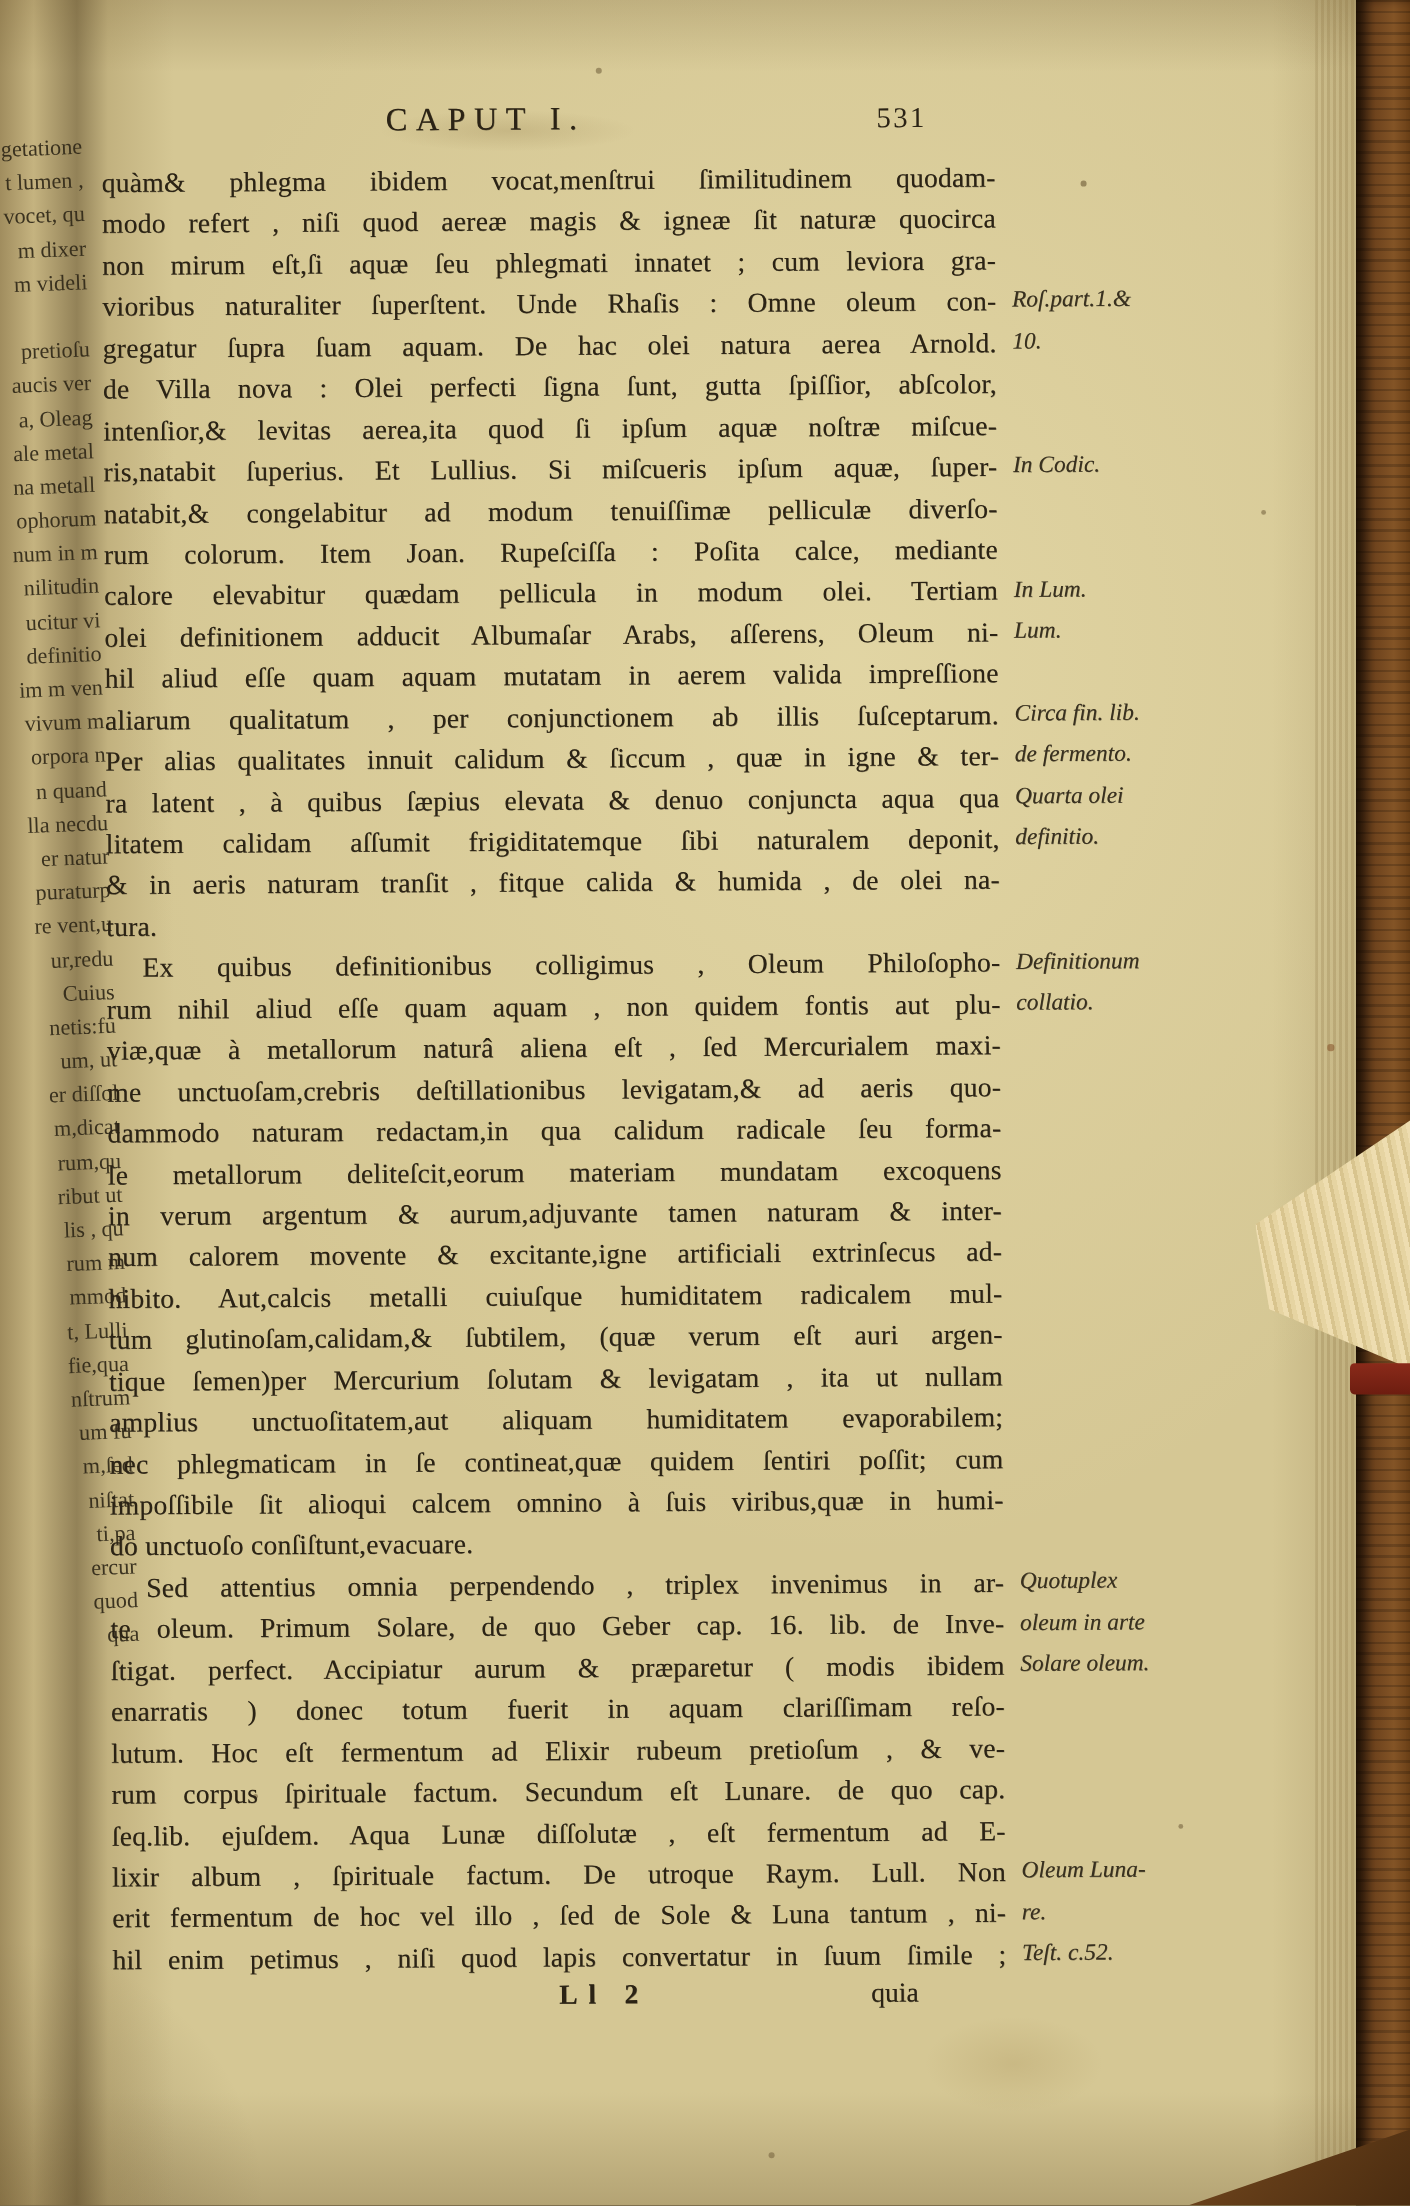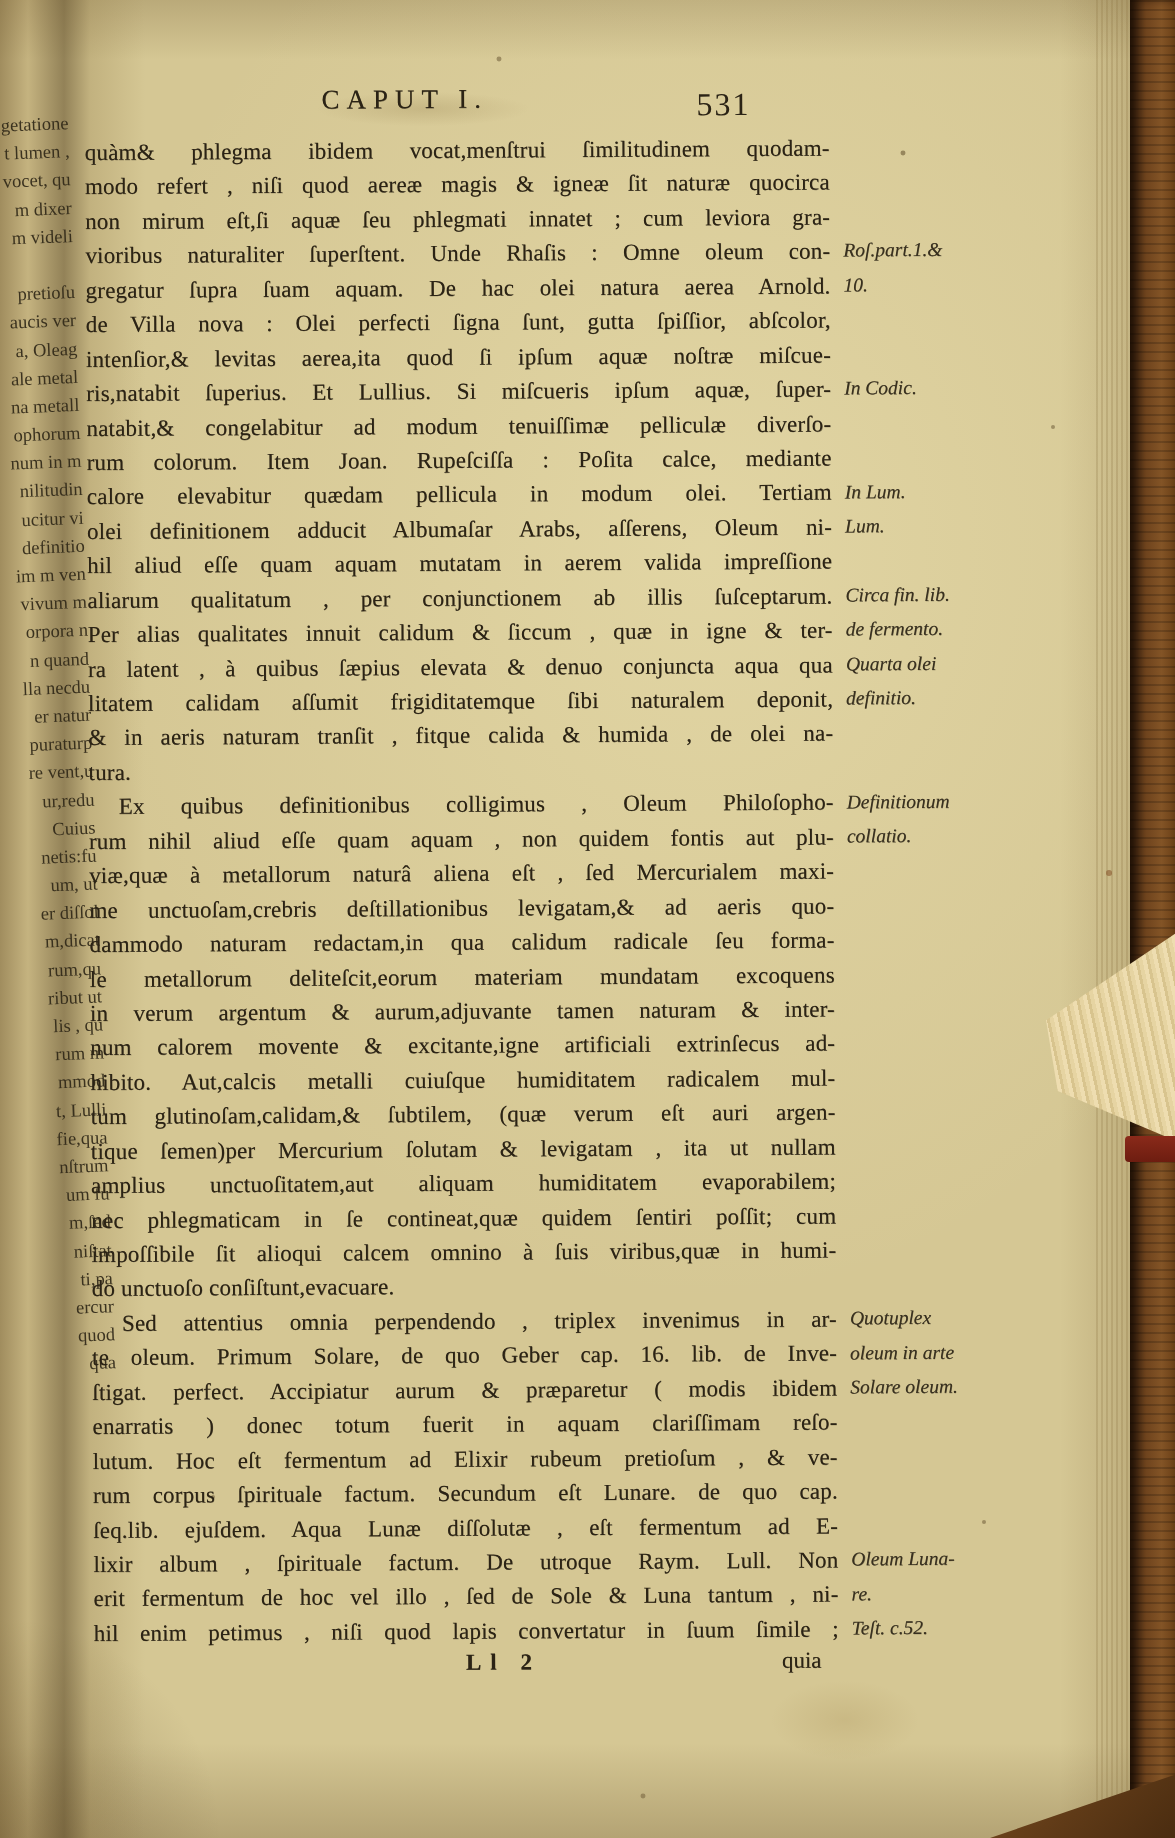--- a/index.html
+++ b/index.html
@@ -44,32 +44,32 @@
   .frags{position:absolute;left:-8px;top:112px;width:82px;color:rgba(48,40,24,.92);
     font-size:18.5px;transform:rotate(-2.2deg);transform-origin:top left;}
   .frag{height:28.2px;line-height:28.2px;text-align:right;padding-right:6px;
     overflow:hidden;white-space:nowrap;}
 
   
   .content{position:absolute;inset:0;transform:rotate(-.35deg);transform-origin:420px 200px;
     color:#2b2315;}
   .chapter{position:absolute;left:322px;top:84px;font-size:27px;letter-spacing:7px;
     text-shadow:.4px .4px .5px rgba(43,36,22,.55);}
-  .pagenum{position:absolute;left:697px;top:88px;font-size:32px;letter-spacing:2px;}
+  .pagenum{position:absolute;left:731px;top:88px;font-size:24px;letter-spacing:2px;}
   .text{position:absolute;left:85px;top:134px;width:745px;font-size:23px;
     text-shadow:.3px .3px .4px rgba(43,36,22,.5);}
   .line{height:34.45px;line-height:34.45px;text-align:justify;text-align-last:justify;
     letter-spacing:.2px;}
   .line.short{text-align:left;text-align-last:left;}
   .line.indent{text-indent:30px;}
   .note{position:absolute;left:758px;width:190px;font-style:italic;font-size:19.5px;
     line-height:22px;color:#38301f;white-space:nowrap;}
   .sigrow{position:absolute;left:0;top:1516px;width:745px;height:34px;}
   .sig{position:absolute;left:372px;letter-spacing:9px;font-weight:bold;}
-  .catch{position:absolute;left:688px;}
+  .catch{position:absolute;left:632px;}
 
   
   .stain-a{position:absolute;left:770px;top:1680px;width:150px;height:80px;
     background:radial-gradient(ellipse,rgba(140,110,50,.16),rgba(0,0,0,0) 70%);}
   .stain-b{position:absolute;left:318px;top:92px;width:210px;height:34px;
     background:radial-gradient(ellipse,rgba(120,95,45,.18),rgba(0,0,0,0) 72%);}
   .specks{position:absolute;left:0;top:0;width:2px;height:2px;border-radius:50%;
     box-shadow:902px 152px 0 1.5px rgba(70,50,20,.45), 1052px 426px 0 1px rgba(70,50,20,.4),
       212px 1496px 0 1px rgba(70,50,20,.4), 642px 1795px 0 1.5px rgba(70,50,20,.35),
       983px 1521px 0 1px rgba(70,50,20,.4), 498px 58px 0 1.5px rgba(70,50,20,.4),

